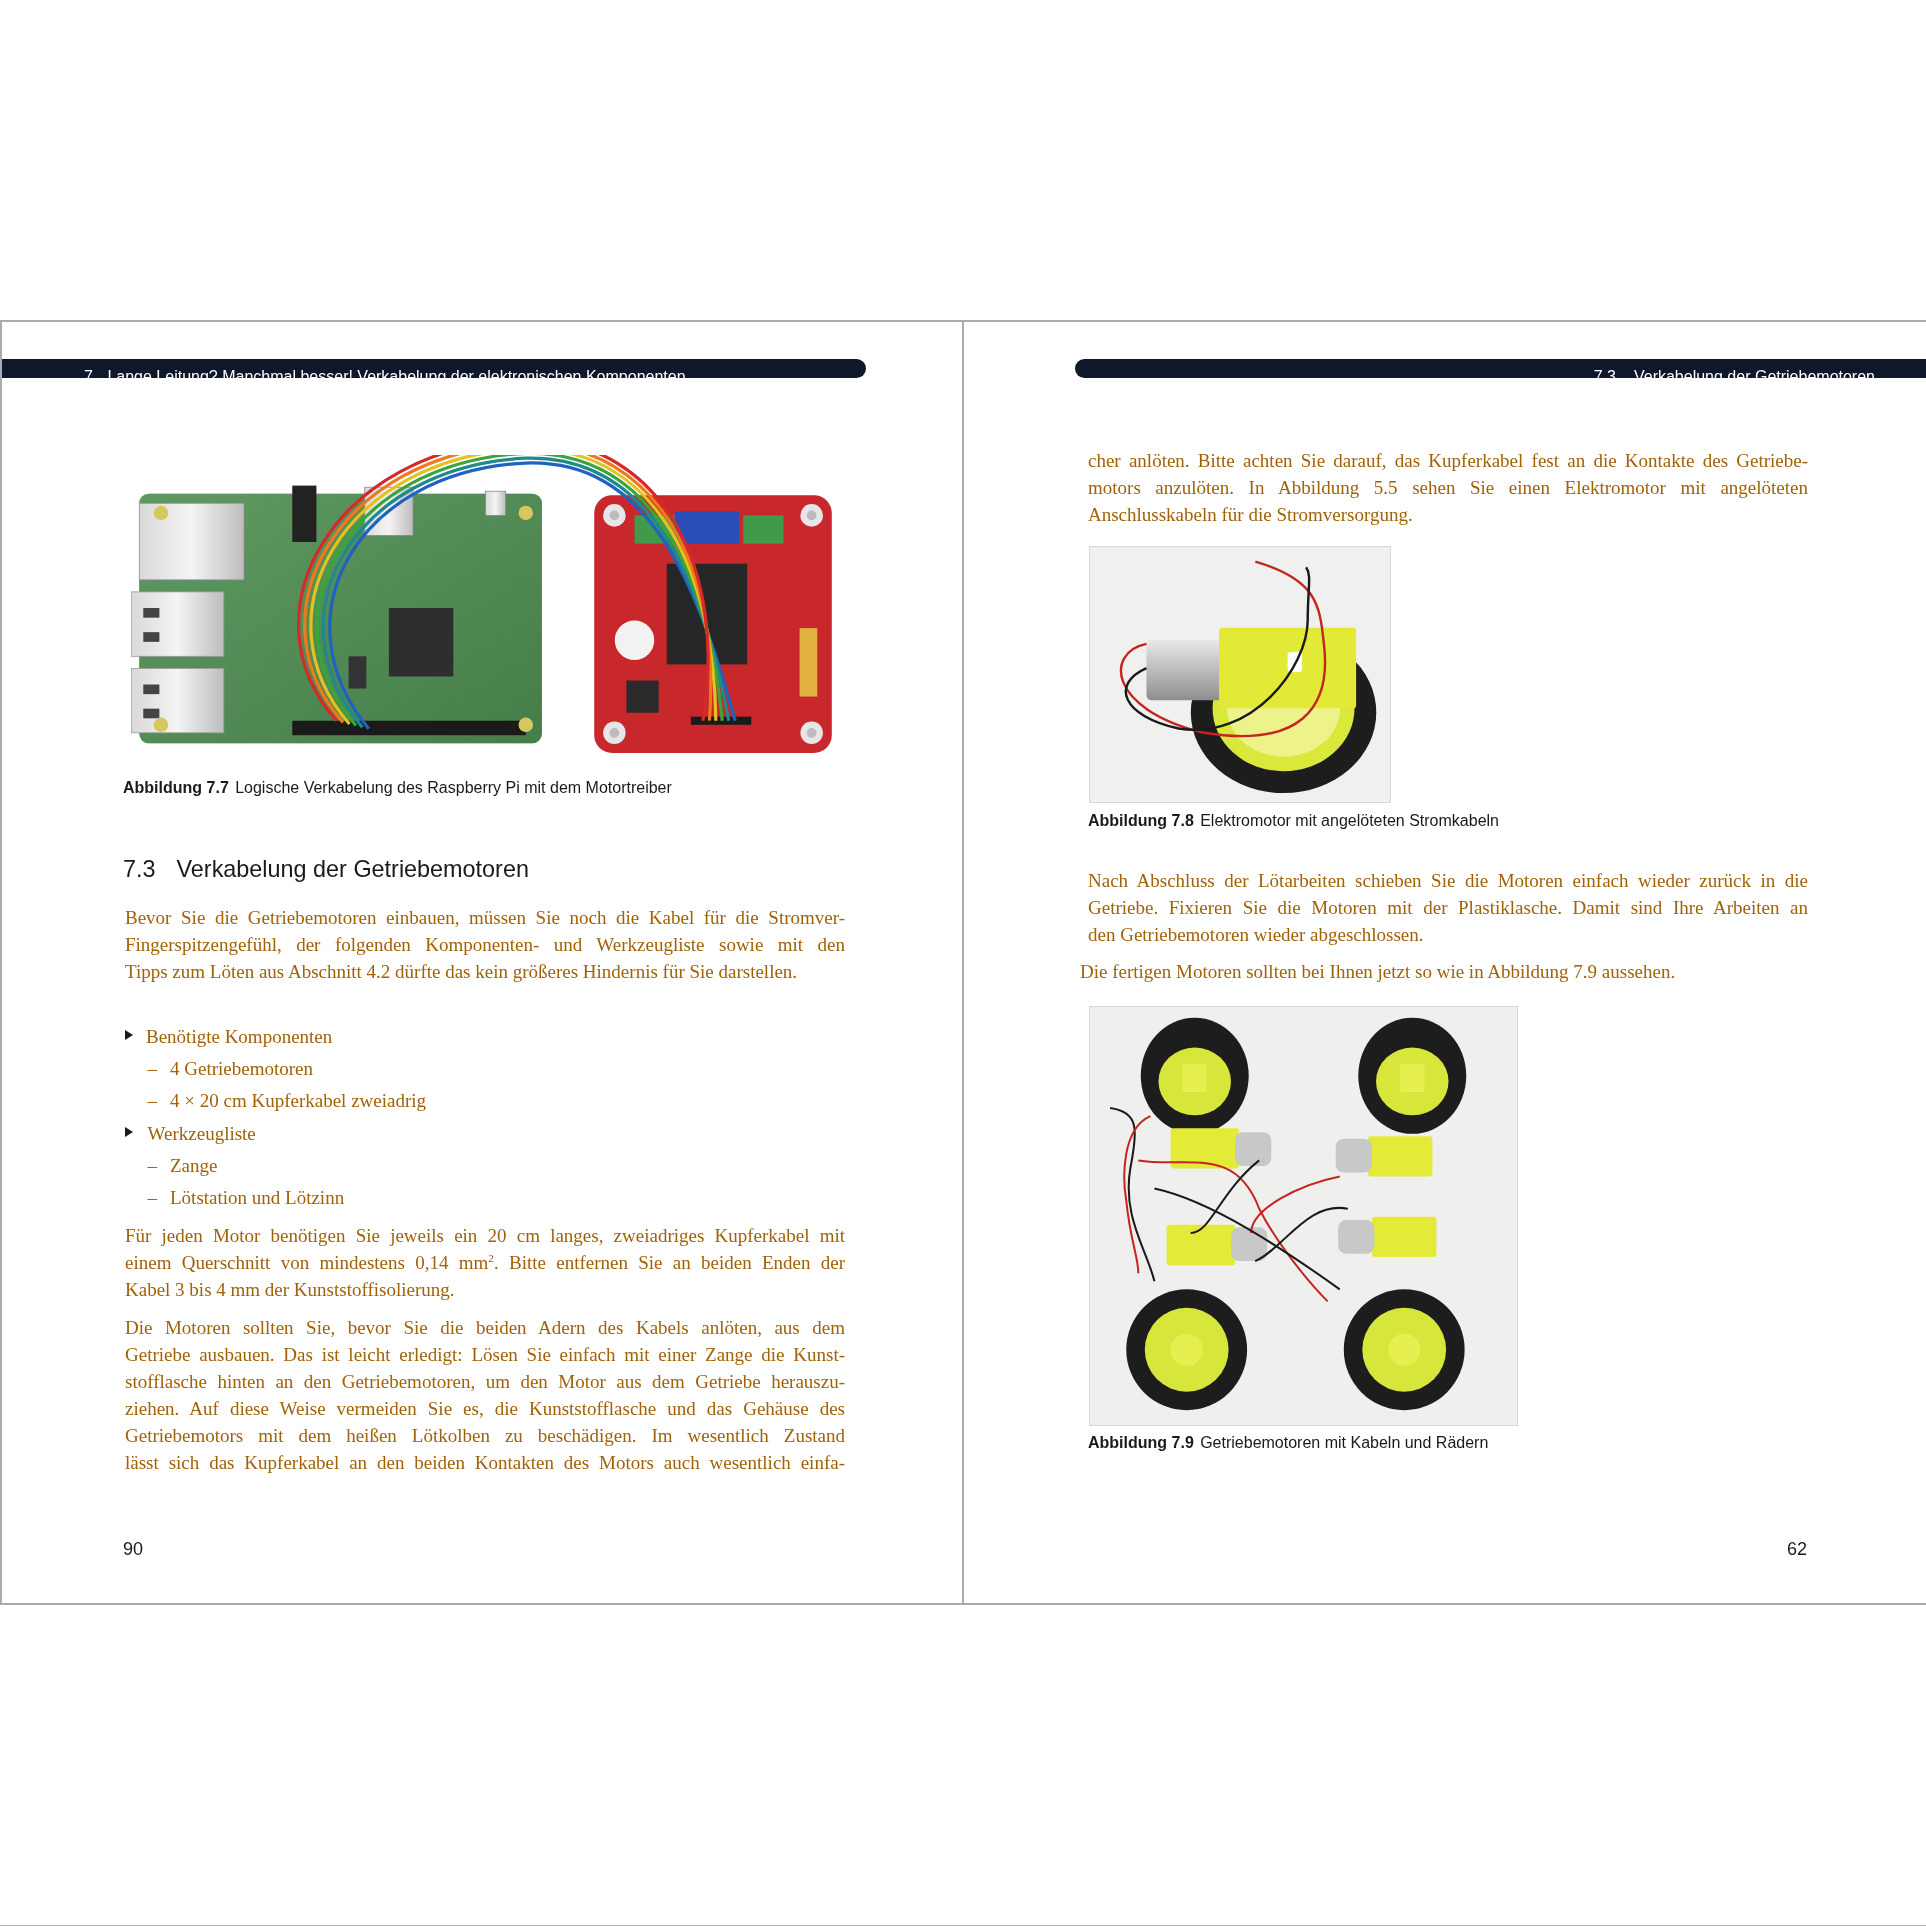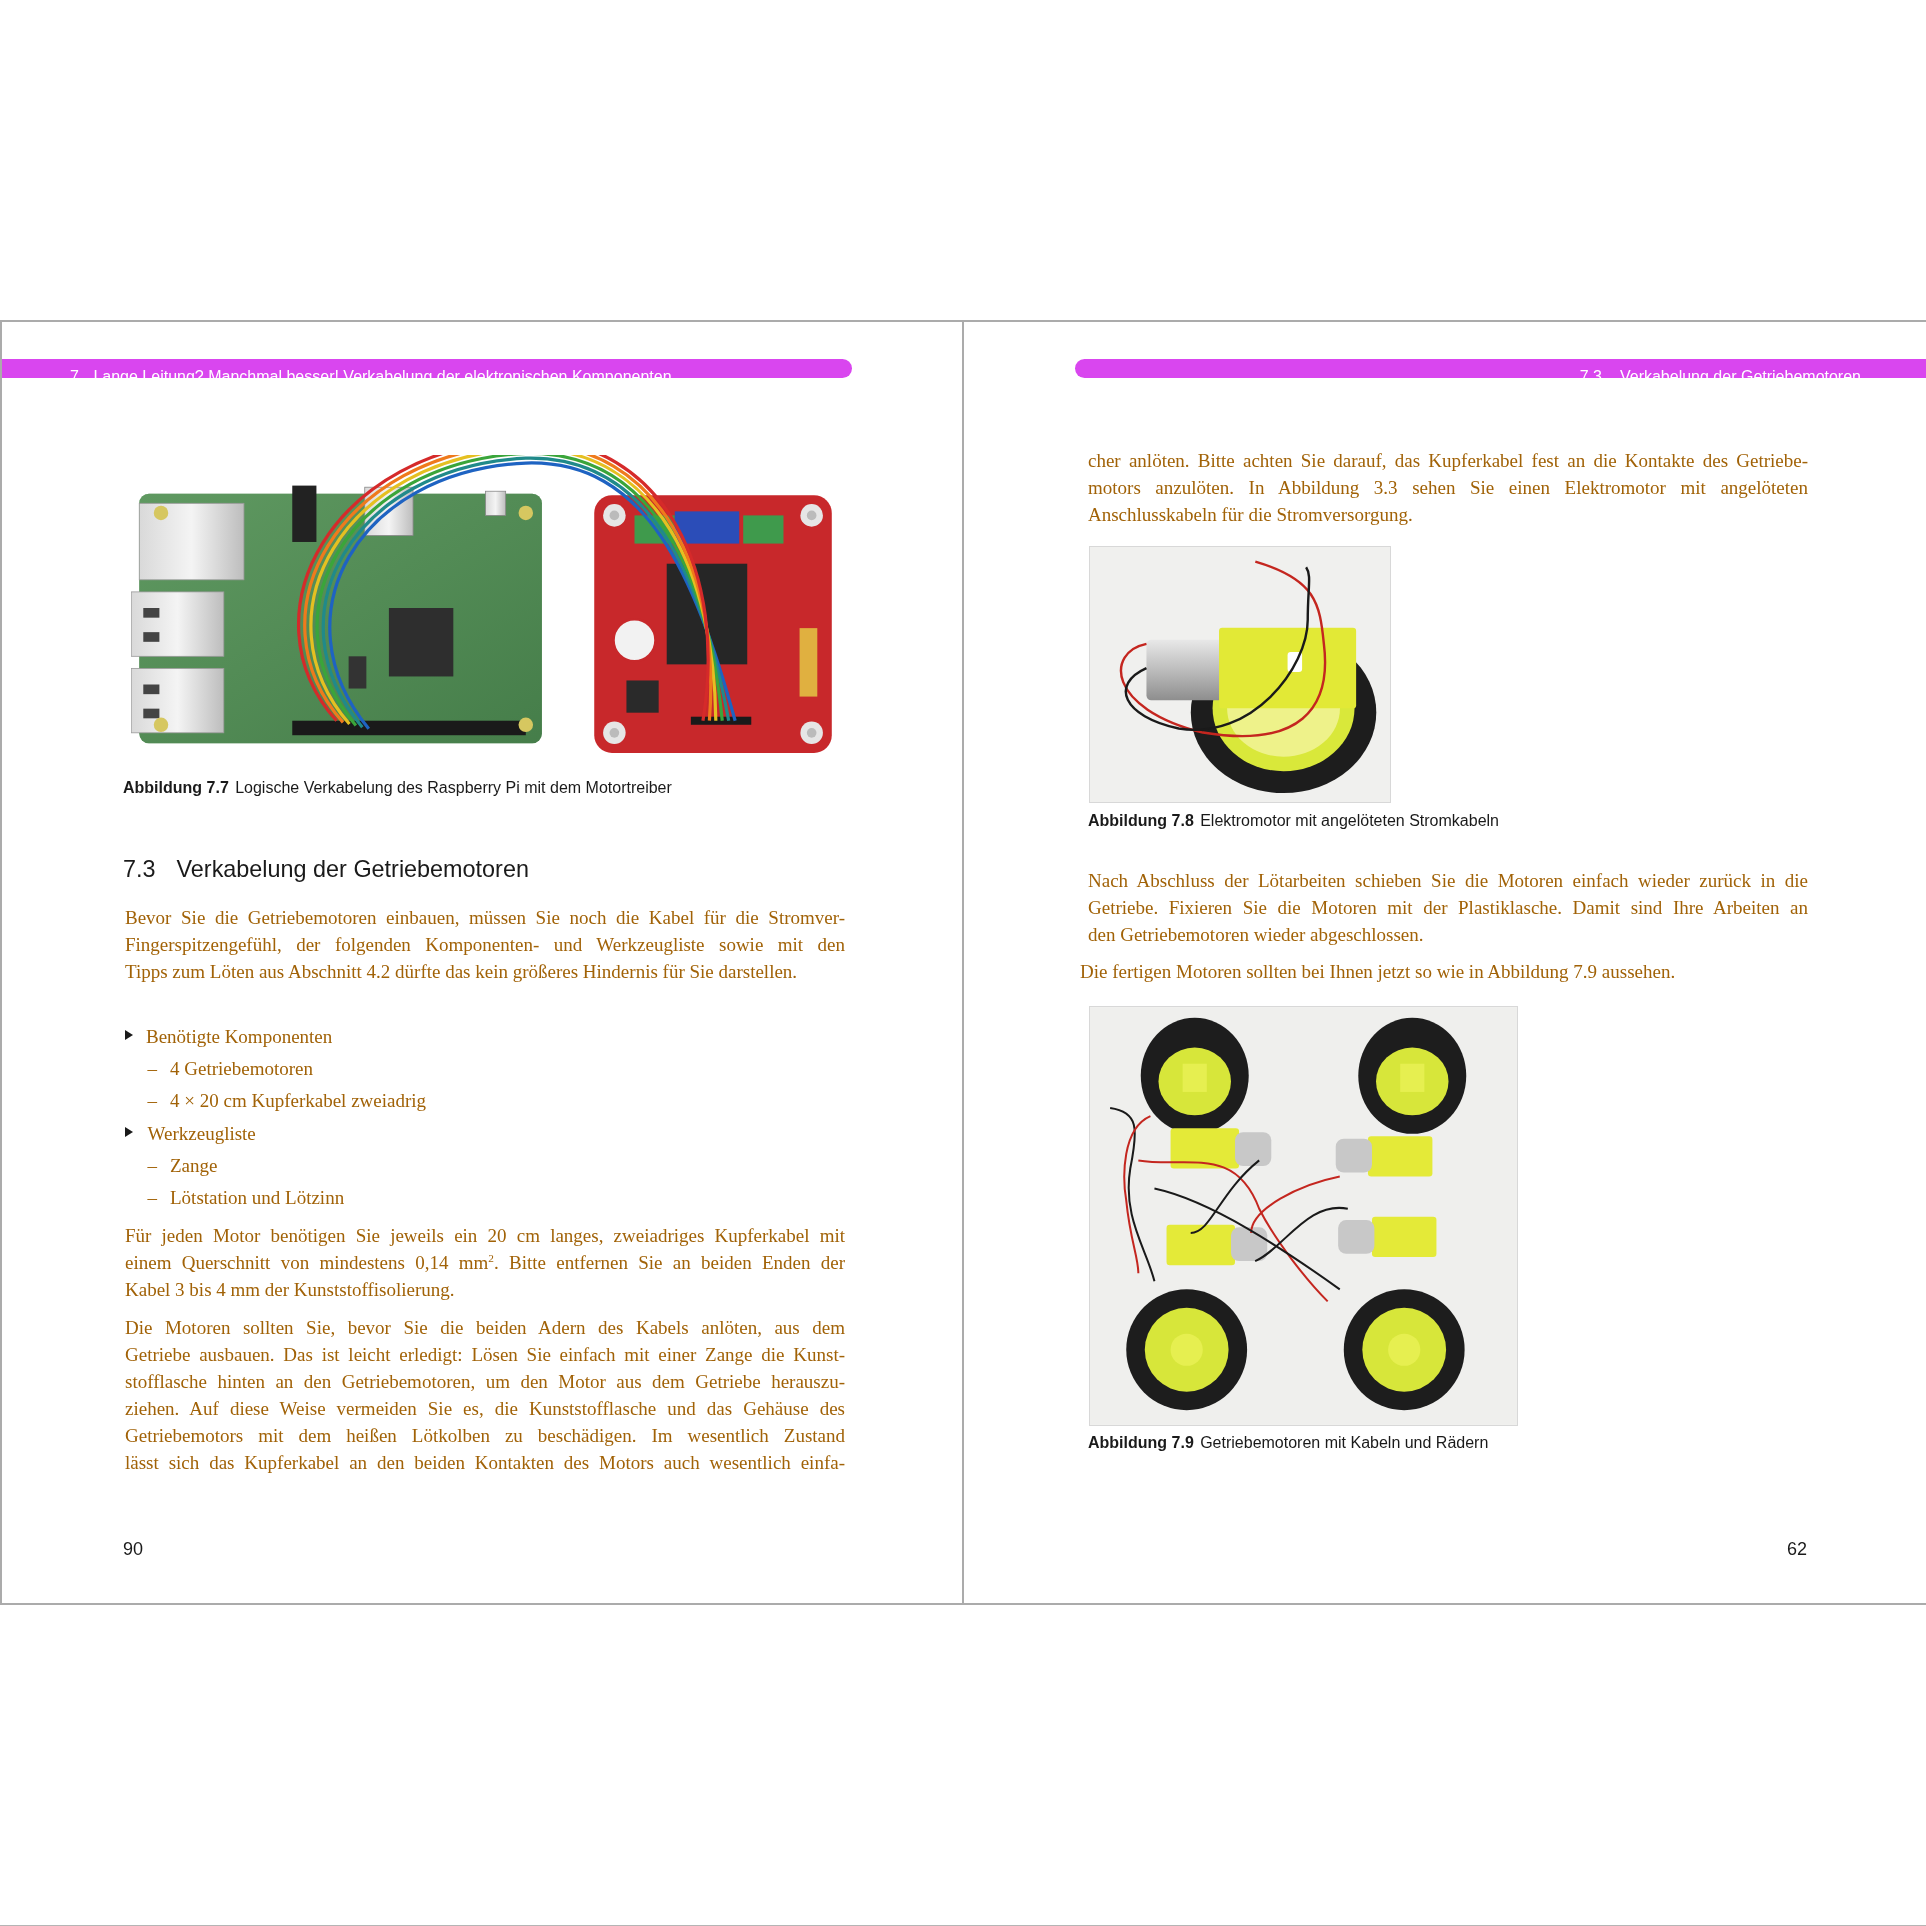--- a/index.html
+++ b/index.html
@@ -3,22 +3,22 @@
 <meta charset="utf-8">
 <style>
   html, body { margin:0; padding:0; background:#ffffff; }
   body { width:1927px; height:1927px; position:relative; overflow:hidden; }
   .spread { position:absolute; left:0; top:320px; width:1927px; height:1288px; }
   .page { position:absolute; top:0; height:1285px; background:#fff; border:2.4px solid #ababab; box-sizing:border-box; }
   .page.left { left:0; width:964px; }
   .page.right { left:962px; width:965px; border-right:none; }
   .spread-bottom { position:absolute; left:0; top:1605px; width:1927px; height:3.2px; background:#b5b5b5; }
 
-  .runhead { position:absolute; top:37px; height:19px; background:#d946ef; color:#fff;
-    font-family:"Liberation Sans", sans-serif; font-size:16px; line-height:35px; white-space:nowrap; }
+  .runhead { position:absolute; top:37px; height:19px; background:#0f172a; color:#fff;
+    font-family:"Liberation Sans", sans-serif; font-size:16px; line-height:35px; white-space:nowrap;padding-left:14px; }
   .page.left .runhead { left:0; width:850px; border-radius:0 9.7px 9.7px 0; }
   .page.right .runhead { left:111px; width:854px; border-radius:9.7px 0 0 9.7px; text-align:right; }
   .runhead .num { display:inline-block; }
   .page.left .runhead .num { margin-left:68px; margin-right:14.5px; }
   .page.right .runhead .num { margin-right:18px; }
   .page.right .runhead .title { margin-right:68px; }
 
   .serif { font-family:"Liberation Serif", serif; font-size:19px; color:#a16207; line-height:27px; }
   .p { position:absolute; text-align:justify; margin:0; }
   .line { display:block; text-align:justify; text-align-last:justify; }
@@ -158,21 +158,21 @@
     <div class="folio" style="left:121px;">90</div>
   </div>
 
   <div class="page right">
     <div class="runhead">
       <span class="num">7.3</span><span class="title">Verkabelung der Getriebemotoren</span>
     </div>
 
     <div class="p serif" style="left:124px; top:125px; width:720px;">
       <span class="line">cher anlöten. Bitte achten Sie darauf, das Kupferkabel fest an die Kontakte des Getriebe-</span>
-      <span class="line">motors anzulöten. In Abbildung 3.3 sehen Sie einen Elektromotor mit angelöteten</span>
+      <span class="line">motors anzulöten. In Abbildung 5.5 sehen Sie einen Elektromotor mit angelöteten</span>
       <span class="line last">Anschlusskabeln für die Stromversorgung.</span>
     </div>
 
     <div class="photo-frame" style="left:125px; top:224px; width:300px; height:255px;">
       <svg width="300" height="255" viewBox="0 0 372 316">
         <rect width="372" height="316" fill="#f0f0ee"></rect>
         <ellipse cx="240" cy="205" rx="115" ry="100" fill="#1d1d1d"></ellipse>
         <ellipse cx="240" cy="200" rx="88" ry="78" fill="#d9e83a"></ellipse>
         <ellipse cx="240" cy="200" rx="70" ry="60" fill="#eef28a"></ellipse>
         <rect x="70" y="115" width="95" height="75" rx="6" fill="url(#m2)"></rect>

